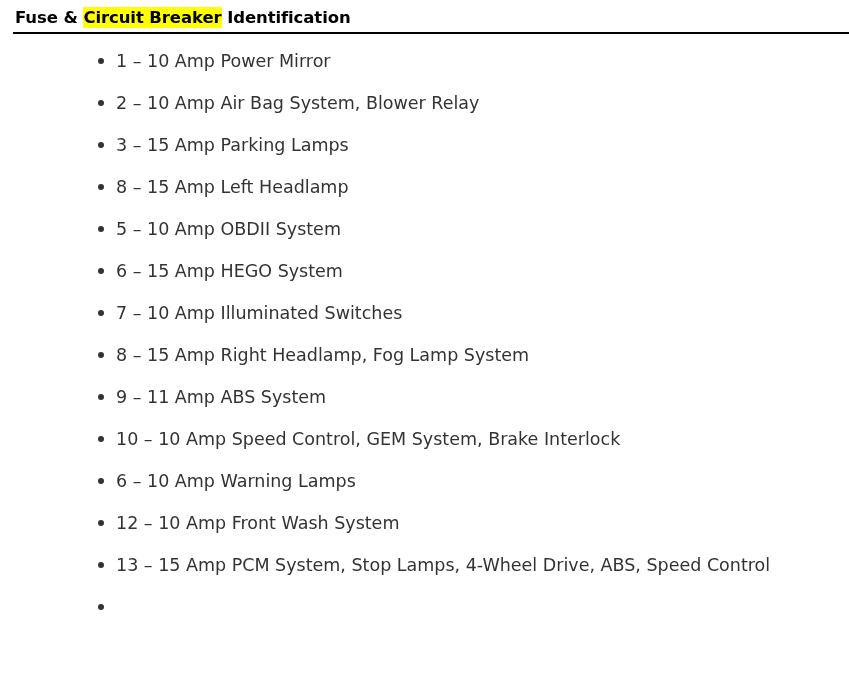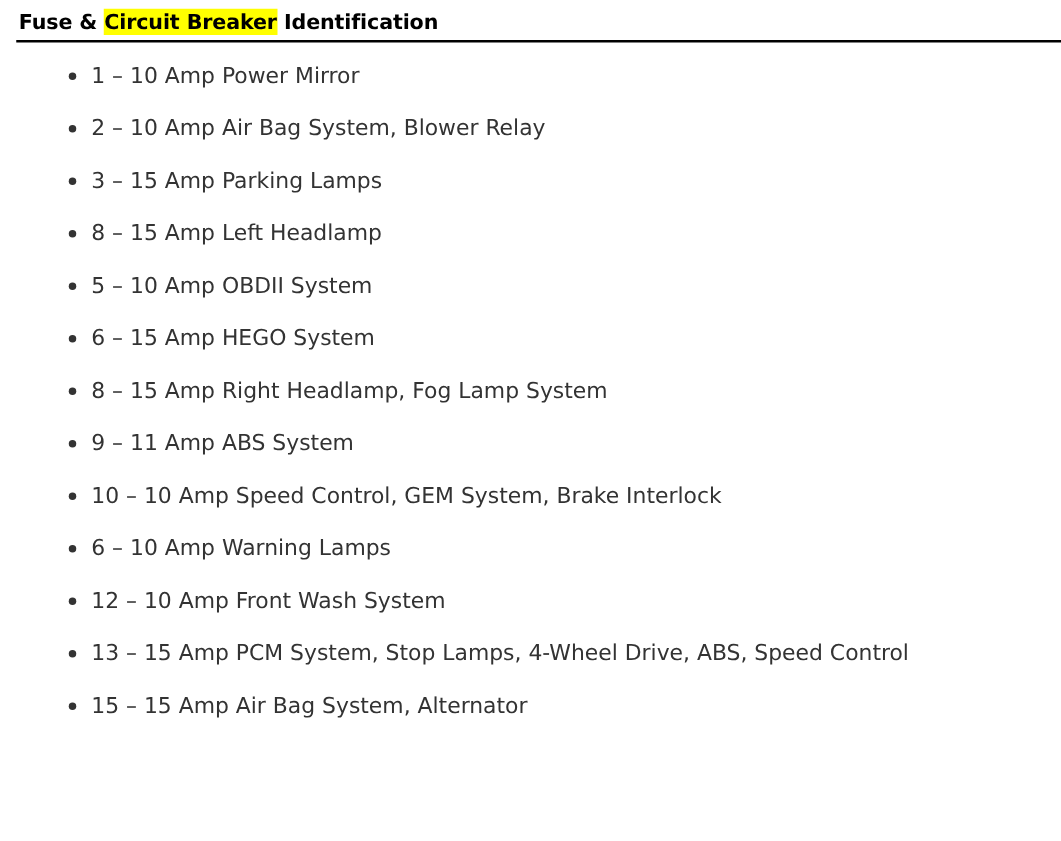--- a/index.html
+++ b/index.html
@@ -58,20 +58,21 @@
 
   .fuse-list li {
     position: relative;
     padding-left: 73px;
     height: 42px;
     line-height: 42px;
     font-size: 17.5px;
     font-family: "DejaVu Sans", sans-serif;
     color: #333333;
     white-space: nowrap;
+    margin-left: 43px;
   }
 
   .fuse-list li .bullet {
     position: absolute;
     left: 55px;
     top: 50%;
     width: 6px;
     height: 6px;
     margin-top: -3px;
     border-radius: 50%;
@@ -99,23 +100,24 @@
   <div class="rule"></div>
 
   <div class="list-wrap">
     <ul class="fuse-list">
       <li><span class="bullet"></span><span class="entry-text">1 – 10 Amp Power Mirror</span></li>
       <li><span class="bullet"></span><span class="entry-text">2 – 10 Amp Air Bag System, Blower Relay</span></li>
       <li><span class="bullet"></span><span class="entry-text">3 – 15 Amp Parking Lamps</span></li>
       <li><span class="bullet"></span><span class="entry-text">8 – 15 Amp Left Headlamp</span></li>
       <li><span class="bullet"></span><span class="entry-text">5 – 10 Amp OBDII System</span></li>
       <li><span class="bullet"></span><span class="entry-text">6 – 15 Amp HEGO System</span></li>
+      <li><span class="bullet"></span><span class="entry-text">7 – 10 Amp Illuminated Switches</span></li>
       <li><span class="bullet"></span><span class="entry-text">8 – 15 Amp Right Headlamp, Fog Lamp System</span></li>
       <li><span class="bullet"></span><span class="entry-text">9 – 11 Amp ABS System</span></li>
       <li><span class="bullet"></span><span class="entry-text">10 – 10 Amp Speed Control, GEM System, Brake Interlock</span></li>
       <li><span class="bullet"></span><span class="entry-text">6 – 10 Amp Warning Lamps</span></li>
       <li><span class="bullet"></span><span class="entry-text">12 – 10 Amp Front Wash System</span></li>
       <li><span class="bullet"></span><span class="entry-text">13 – 15 Amp PCM System, Stop Lamps, 4-Wheel Drive, ABS, Speed Control</span></li>
-      <li><span class="bullet"></span><span class="entry-text">15 – 15 Amp Air Bag System, Alternator</span></li>
+      <li><span class="bullet"></span></li>
     </ul>
   </div>
 
 </div>
 
 </body></html>

